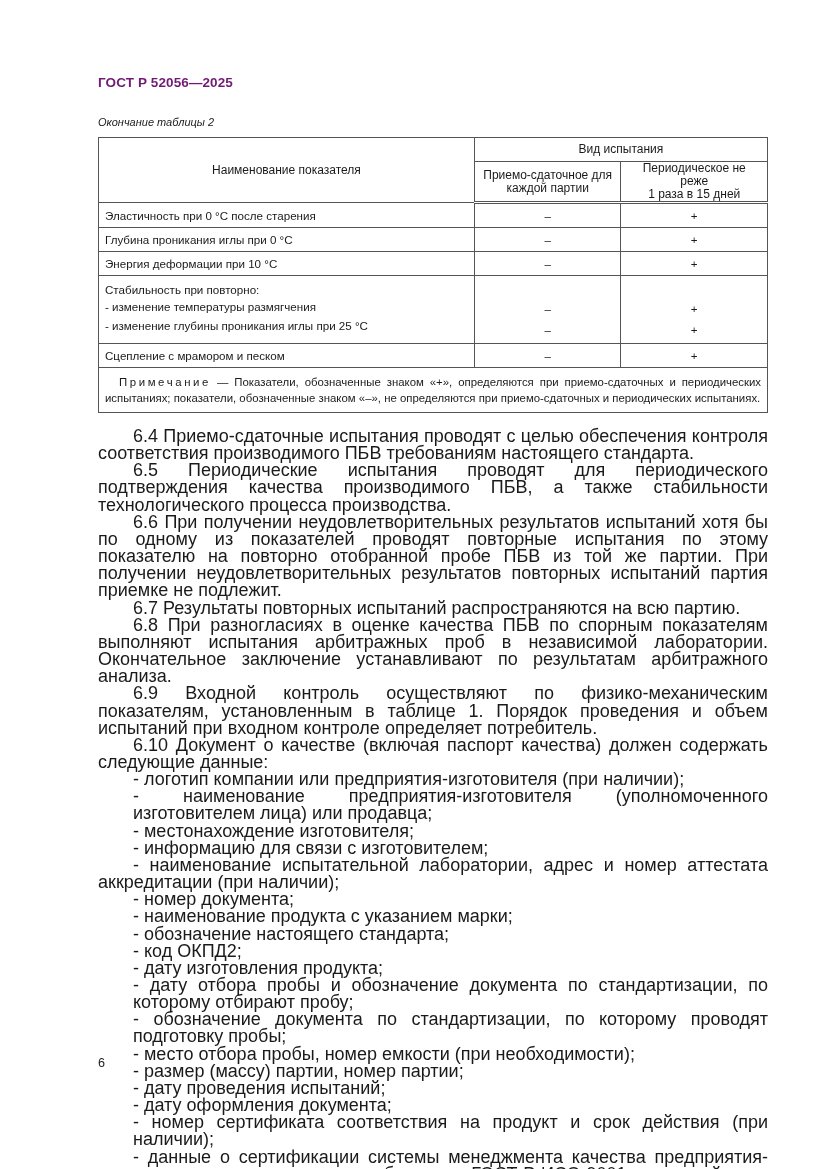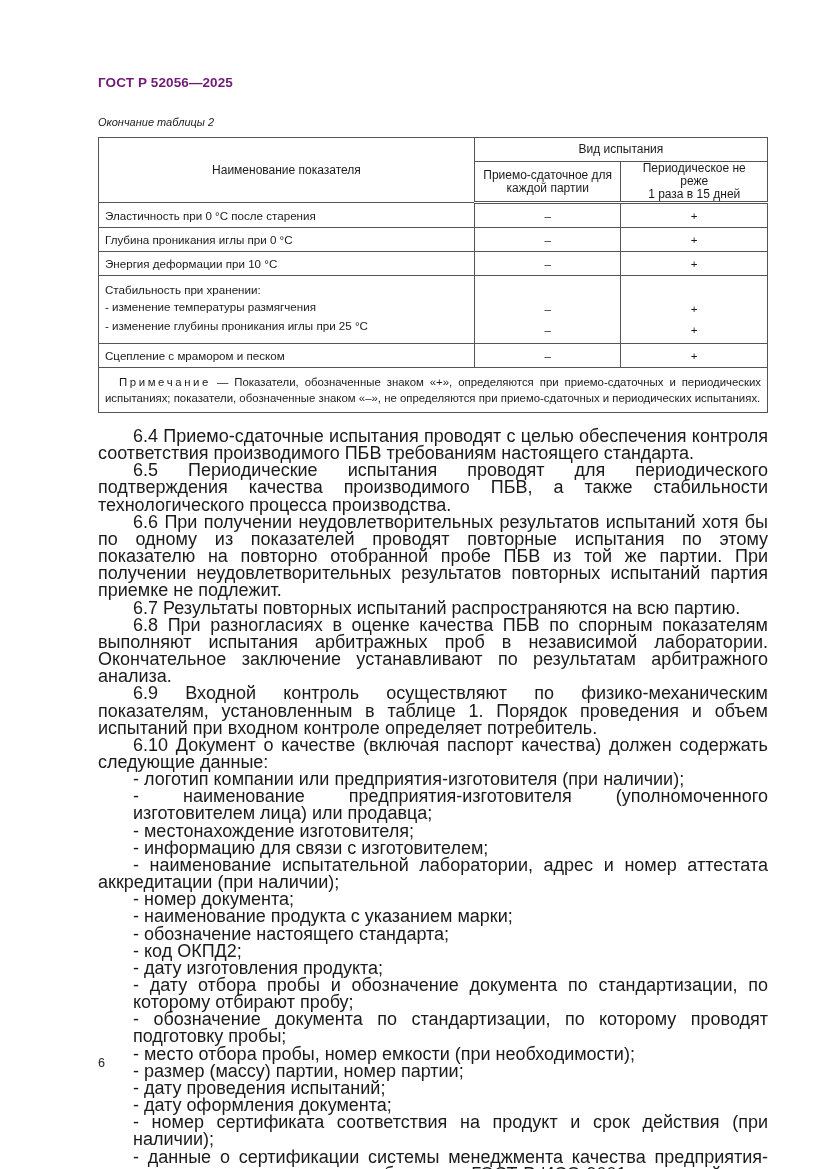--- a/index.html
+++ b/index.html
@@ -145,21 +145,21 @@
       <td class="mark">+</td>
     </tr>
     <tr class="row">
       <td class="name">Энергия деформации при 10 °С</td>
       <td class="mark">–</td>
       <td class="mark">+</td>
     </tr>
 
     <tr class="row-stab">
       <td class="name">
-        <div class="stab-line">Стабильность при хранении:</div>
+        <div class="stab-line">Стабильность при повторно:</div>
         <div class="stab-line">- изменение температуры размягчения</div>
         <div class="stab-line sub">- изменение глубины проникания иглы при 25 °С</div>
       </td>
       <td class="mark-cell-stack">
         <div class="m blank"></div>
         <div class="m">–</div>
         <div class="m">–</div>
       </td>
       <td class="mark-cell-stack">
         <div class="m blank"></div>

